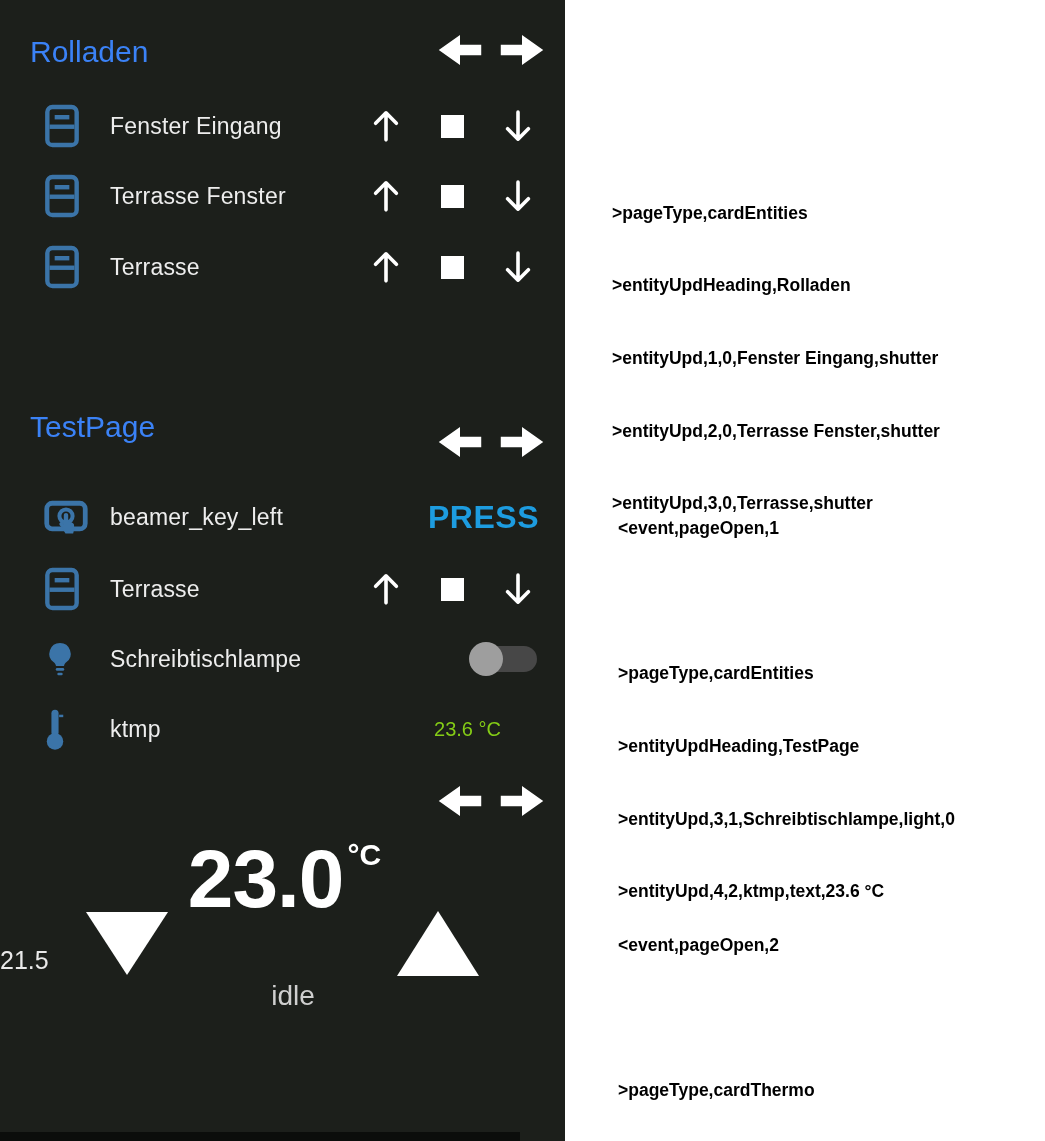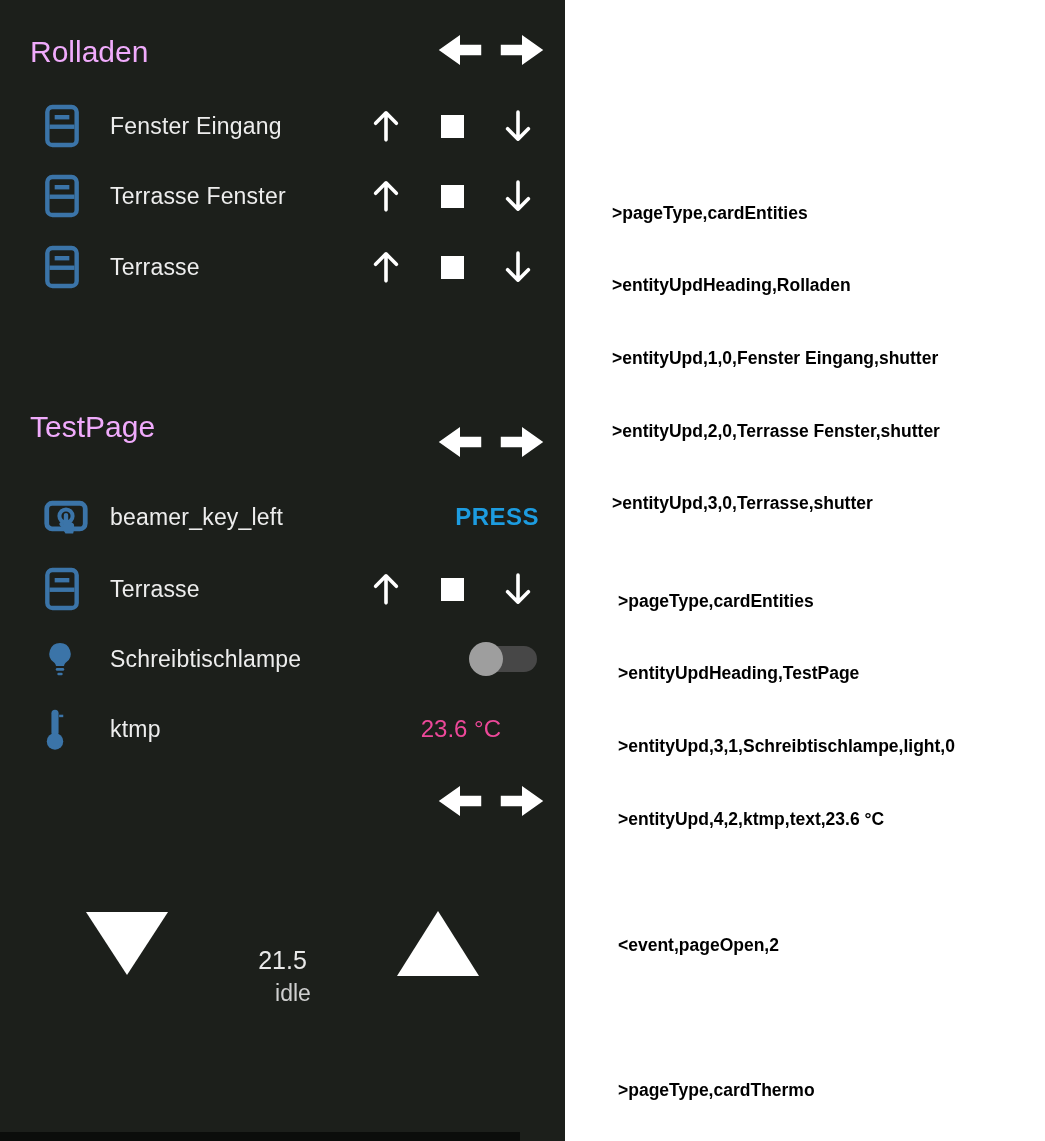--- a/index.html
+++ b/index.html
@@ -4,49 +4,49 @@
 <style>
   * { box-sizing: border-box; }
   html,body { margin:0; padding:0; }
   body {
     width:1045px; height:1141px; position:relative; overflow:hidden;
     background:#ffffff; font-family:"Liberation Sans", sans-serif;
   }
   .panel { position:absolute; left:0; top:0; width:565px; height:1141px; background:#1c1f1b; }
   .bottom-strip { position:absolute; left:0; top:1132px; width:520px; height:9px; background:#0b0d0b; }
 
-  .heading { position:absolute; left:30px; color:#f0abfc; font-size:30px; line-height:36px; }
+  .heading { position:absolute; left:30px; color:#3b82f6; font-size:30px; line-height:36px; }
   .nav { position:absolute; left:437px; display:flex; gap:16px; }
   .nav svg { width:46px; height:36px; display:block; cursor:pointer; }
 
   .row { position:absolute; left:44px; width:515px; height:58px; display:flex; align-items:center; }
   .icon-box { width:44px; display:flex; align-items:center; justify-content:flex-start; }
   .ent-label { margin-left:22px; font-size:23px; color:#ededed; letter-spacing:.2px; }
 
   .shutter-controls { position:absolute; right:8px; top:0; height:58px; display:flex; }
   .ctl { width:66px; height:58px; display:flex; align-items:center; justify-content:center; cursor:pointer; }
   .ctl svg { width:34px; height:36px; display:block; }
   .stop-square { width:23px; height:23px; background:#ffffff; }
 
-  .press-label { position:absolute; right:20px; font-size:24px; font-weight:bold; color:#1d9ce0; letter-spacing:.5px; cursor:pointer; }
-  .value-label { position:absolute; right:58px; font-size:24px; color:#ec4899; }
+  .press-label { position:absolute; right:20px; font-size:32px; font-weight:bold; color:#1d9ce0; letter-spacing:.5px; cursor:pointer; }
+  .value-label { position:absolute; right:58px; font-size:20px; color:#84cc16; }
 
   .toggle { position:absolute; right:22px; width:68px; height:36px; cursor:pointer; }
   .toggle-track { position:absolute; right:0; top:5px; width:58px; height:26px; border-radius:13px; background:#474747; }
   .toggle-knob { position:absolute; left:0; top:1px; width:34px; height:34px; border-radius:50%; background:#9e9e9e; }
 
   .thermo-temp { position:absolute; top:832px; left:0; width:565px; text-align:center; color:#ffffff; }
   .thermo-temp .big { font-size:82px; font-weight:bold; letter-spacing:-1px; }
   .thermo-temp .unit { font-size:30px; font-weight:bold; position:relative; top:-42px; left:4px; }
   .tri-down { position:absolute; left:86px; top:912px; width:0; height:0;
     border-left:41px solid transparent; border-right:41px solid transparent; border-top:63px solid #ffffff; cursor:pointer; }
   .tri-up { position:absolute; left:397px; top:911px; width:0; height:0;
     border-left:41px solid transparent; border-right:41px solid transparent; border-bottom:65px solid #ffffff; cursor:pointer; }
-  .thermo-target { position:absolute; top:946px; left:0; width:565px; text-align:center; color:#e9e9e9; font-size:25px; }
-  .thermo-state { position:absolute; top:980px; left:0; width:586px; text-align:center; color:#cfcfcf; font-size:23px; }
+  .thermo-target { position:absolute; top:946px; left:0; width:565px; color:#e9e9e9; font-size:25px; }
+  .thermo-state { position:absolute; top:980px; left:0; width:586px; text-align:center; color:#cfcfcf; font-size:28px; }
   .thermo-name { position:absolute; top:1146px; left:0; width:565px; text-align:center; color:#fafafa; font-size:29px; }
 
   .tb { position:absolute; color:#000000; font-weight:bold; font-size:17.5px; line-height:24.2px; white-space:pre; }
   .tb .grp { margin-top:24px; }
 </style>
 </head>
 <body>
 
 <svg width="0" height="0" style="position:absolute">
   <defs>
@@ -239,38 +239,42 @@
 
   <div class="nav" style="top:783px">
     <svg viewBox="0 0 26 20">
         <use href="#nav-left"></use>
       </svg>
     <svg viewBox="0 0 26 20">
         <use href="#nav-right"></use>
       </svg>
   </div>
 
+  <div class="thermo-temp">
+    <span class="big">23.0</span><span class="unit">°C</span>
+  </div>
   <div class="tri-down"></div>
   <div class="tri-up"></div>
   <div class="thermo-target">21.5</div>
   <div class="thermo-state">idle</div>
   <div class="thermo-name">Küche Boden</div>
 </div>
 
 <div class="tb" style="left:612px; top:80px">
   <div class="grp">
     <div>&gt;pageType,cardEntities</div>
     <div>&gt;entityUpdHeading,Rolladen</div>
     <div>&gt;entityUpd,1,0,Fenster Eingang,shutter</div>
     <div>&gt;entityUpd,2,0,Terrasse Fenster,shutter</div>
     <div>&gt;entityUpd,3,0,Terrasse,shutter</div>
   </div>
 </div>
 
 <div class="tb" style="left:618px; top:468px">
+  <div>&lt;event,pageOpen,1</div>
   <div class="grp">
     <div>&gt;pageType,cardEntities</div>
     <div>&gt;entityUpdHeading,TestPage</div>
     <div>&gt;entityUpd,3,1,Schreibtischlampe,light,0</div>
     <div>&gt;entityUpd,4,2,ktmp,text,23.6 °C</div>
   </div>
 </div>
 
 <div class="tb" style="left:618px; top:885px">
   <div>&lt;event,pageOpen,2</div>

